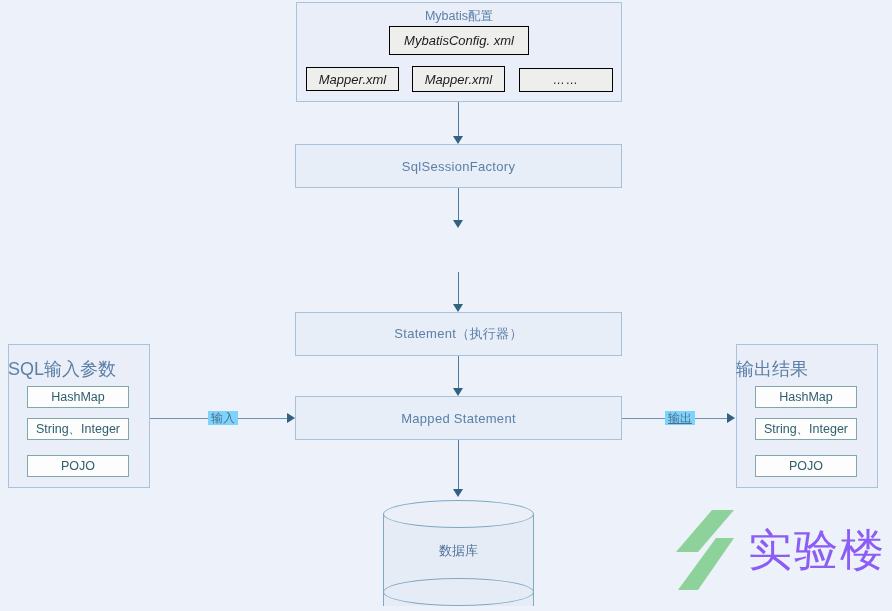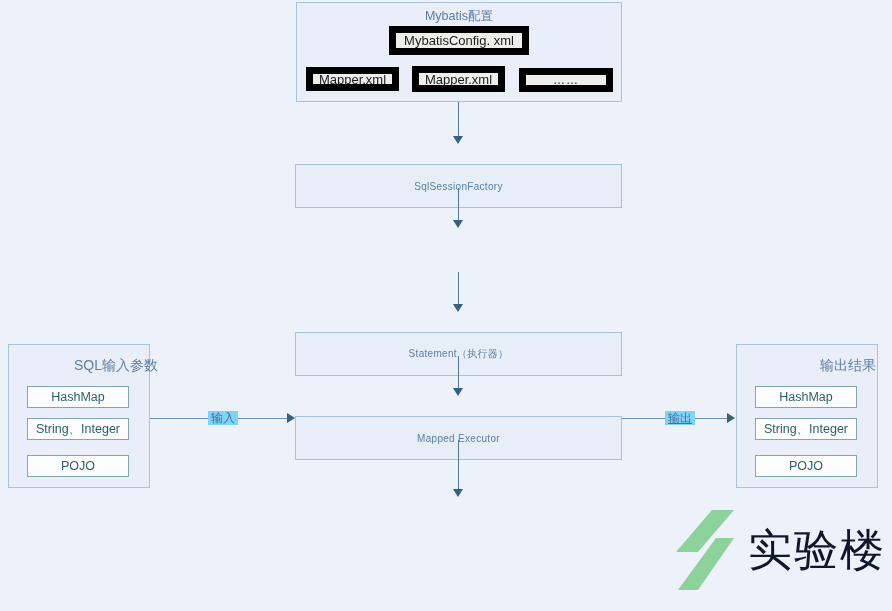--- a/index.html
+++ b/index.html
@@ -16,27 +16,26 @@
     overflow: hidden;
   }
 
   
   .flowbox {
     position: absolute;
     box-sizing: border-box;
     border: 1px solid #a8c0da;
     background: #e8eef8;
     color: #5b7fa6;
-    font-size: 10px;
+    font-size: 13px;
     display: flex;
     align-items: center;
     justify-content: center;
     text-align: center;
     letter-spacing: .3px;
-    margin-top: 20px;
   }
 
   .group-box {
     position: absolute;
     box-sizing: border-box;
     border: 1px solid #a9c3dd;
     background: #e9eef8;
   }
 
   .group-title {
@@ -45,52 +44,52 @@
     right: 0;
     text-align: center;
     color: #5b7fa6;
     font-size: 12.5px;
   }
 
   
   .greybox {
     position: absolute;
     box-sizing: border-box;
-    border: 7px solid #000000;
+    border: 1px solid #000000;
     background: #eeeeec;
     color: #1c1c1c;
     font-size: 13px;
     display: flex;
     align-items: center;
     justify-content: center;
     text-align: left;
+    font-style: italic;
   }
 
   
   .whitebox {
     position: absolute;
     box-sizing: border-box;
     border: 1px solid #7fa8ab;
     background: #fdfdfd;
     color: #2d5f6b;
     font-size: 12.5px;
     display: flex;
     align-items: center;
     justify-content: center;
     text-align: right;
   }
 
   .side-title {
     position: absolute;
     left: 0;
     right: 0;
-    text-align: right;
+    text-align: left;
     color: #5b7fa6;
-    font-size: 14px;
-    padding-left: 8px;
+    font-size: 18px;
   }
 
   
   .vline {
     position: absolute;
     width: 1px;
     background: #4d7ba0;
   }
   .hline {
     position: absolute;
@@ -165,21 +164,21 @@
   }
   .wm-mark { width: 66px; height: 84px; flex: none; }
   .wm-text {
     margin-left: 10px;
     display: flex;
     flex-direction: column;
     align-items: flex-start;
   }
   .wm-cn {
     font-size: 44px;
-    color: #0f172a;
+    color: #8b5cf6;
     line-height: 50px;
     letter-spacing: 2px;
     font-family: "DejaVu Sans", sans-serif;
   }
   .wm-en {
     font-size: 20px;
     color: #8ed29b;
     line-height: 24px;
     letter-spacing: .5px;
   }
@@ -209,25 +208,31 @@
 
 
   <div class="vline" style="left:458px; top:272px; height:34px;"></div>
   <div class="arrow-down" style="left:453px; top:304px;"></div>
 
   <div class="flowbox" style="left:295px; top:312px; width:327px; height:44px;">Statement（执行器）</div>
 
   <div class="vline" style="left:458px; top:356px; height:34px;"></div>
   <div class="arrow-down" style="left:453px; top:388px;"></div>
 
-  <div class="flowbox" style="left:295px; top:396px; width:327px; height:44px;">Mapped Executor</div>
+  <div class="flowbox" style="left:295px; top:396px; width:327px; height:44px;">Mapped Statement</div>
 
   <div class="vline" style="left:458px; top:440px; height:55px;"></div>
   <div class="arrow-down" style="left:453px; top:489px;"></div>
 
+  <div class="cylinder" style="left:383px; top:500px; width:151px; height:111px;">
+    <div class="cyl-body" style="top:14px; width:151px; height:92px;"></div>
+    <div class="cyl-bottom" style="top:78px; width:151px; height:28px;"></div>
+    <div class="cyl-top" style="top:0px; width:151px; height:28px;"></div>
+    <div class="cyl-label" style="top:42px;">数据库</div>
+  </div>
 
   <div class="group-box" style="left:8px; top:344px; width:142px; height:144px;"></div>
   <div class="side-title" style="left:8px; top:357px; width:142px;">SQL输入参数</div>
 
   <div class="whitebox" style="left:27px; top:386px; width:102px; height:22px;">HashMap</div>
   <div class="whitebox" style="left:27px; top:418px; width:102px; height:22px;">String、Integer</div>
   <div class="whitebox" style="left:27px; top:455px; width:102px; height:22px;">POJO</div>
 
   <div class="hline" style="left:150px; top:418px; width:138px;"></div>
   <div class="arrow-right" style="left:287px; top:413px;"></div>

